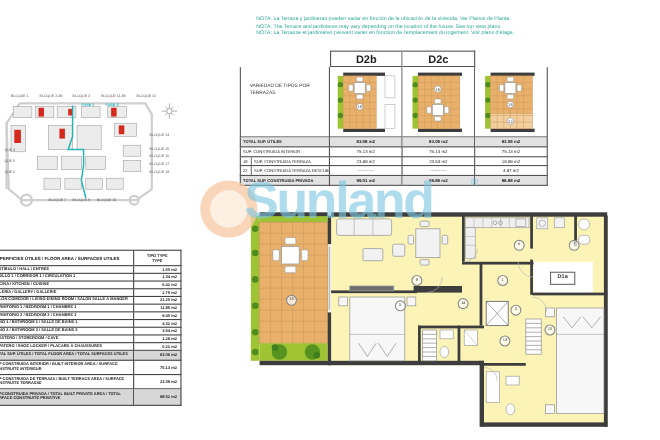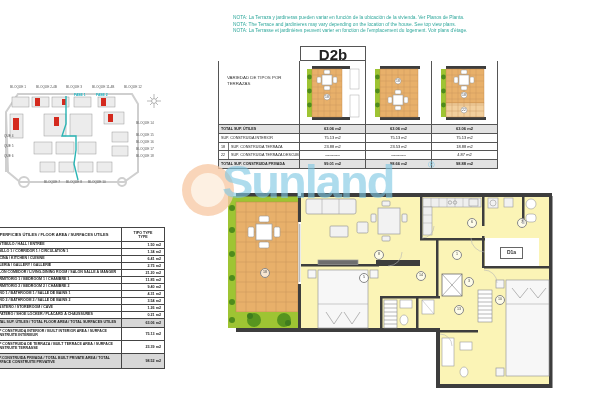--- a/index.html
+++ b/index.html
@@ -5,21 +5,21 @@
   html,body{margin:0;padding:0;background:#fff;}
   #sheet{position:relative;width:600px;height:400px;background:#ffffff;overflow:hidden;
          font-family:"Liberation Sans",sans-serif;color:#222;}
   
   #notes{position:absolute;left:233px;top:15px;width:360px;}
   .note-line{font-size:4.8px;line-height:6.6px;color:#2ea79b;white-space:nowrap;}
   
   #variants{position:absolute;left:218px;top:46px;width:282px;}
   .vt-head{display:flex;margin-left:82px;}
   .vt-head .vt-h{width:66px;box-sizing:border-box;border:0.6px solid #555;border-left-width:0.6px;
-      text-align:center;font-weight:bold;font-size:15px;line-height:15px;height:15px;background:#fff;}
+      text-align:center;font-weight:bold;font-size:10px;line-height:15px;height:15px;background:#fff;}
   .vt-head .vt-h + .vt-h{border-left:none;}
   .vt-thumbrow{display:flex;}
   .vt-corner{width:82px;box-sizing:border-box;border:0.6px solid #555;border-top:none;height:64px;
       font-size:4.4px;line-height:6px;padding:14px 0 0 8px;color:#333;}
   .vt-thumb{width:66px;height:64px;box-sizing:border-box;border:0.6px solid #555;border-left:none;border-top:none;
       display:flex;align-items:center;justify-content:center;background:#fff;}
   .vt-corner{border-top:none;}
   .vt-row{display:flex;height:8.8px;}
   .vt-label{width:82px;box-sizing:border-box;border:0.6px solid #555;border-top:none;font-size:3.7px;
       line-height:8.4px;padding-left:2px;white-space:nowrap;overflow:hidden;display:flex;}
@@ -66,20 +66,21 @@
 
   <div id="notes">
     <div class="note-line">NOTA: La Terraza y jardineras pueden variar en función de la ubicación de la vivienda. Ver Planos de Planta.</div>
     <div class="note-line">NOTA: The Terrace and jardinieres may vary depending on the location of the house. See top view plans.</div>
     <div class="note-line">NOTA: La Terrasse et jardinières peuvent varier en fonction de l'emplacement du logement. Voir plans d'étage.</div>
   </div>
 
   <div id="variants">
     <div class="vt-head">
       <div class="vt-h">D2b</div>
+      <div class="vt-h">D2c</div>
     </div>
     <div class="vt-thumbrow">
       <div class="vt-corner">VARIEDAD DE TIPOS POR TERRAZAS</div>
       <div class="vt-thumb">
         <svg width="58" height="56" viewBox="0 0 58 56">
           <rect x="8" y="1" width="38" height="3" fill="#3d3d3d"></rect>
           <rect x="8" y="52" width="38" height="3" fill="#3d3d3d"></rect>
           <rect x="3" y="4" width="5" height="48" fill="#9ec433"></rect>
           <circle cx="5.5" cy="12" r="2.4" fill="#4f8c1c"></circle>
             <circle cx="5.5" cy="26" r="2.4" fill="#4f8c1c"></circle>

